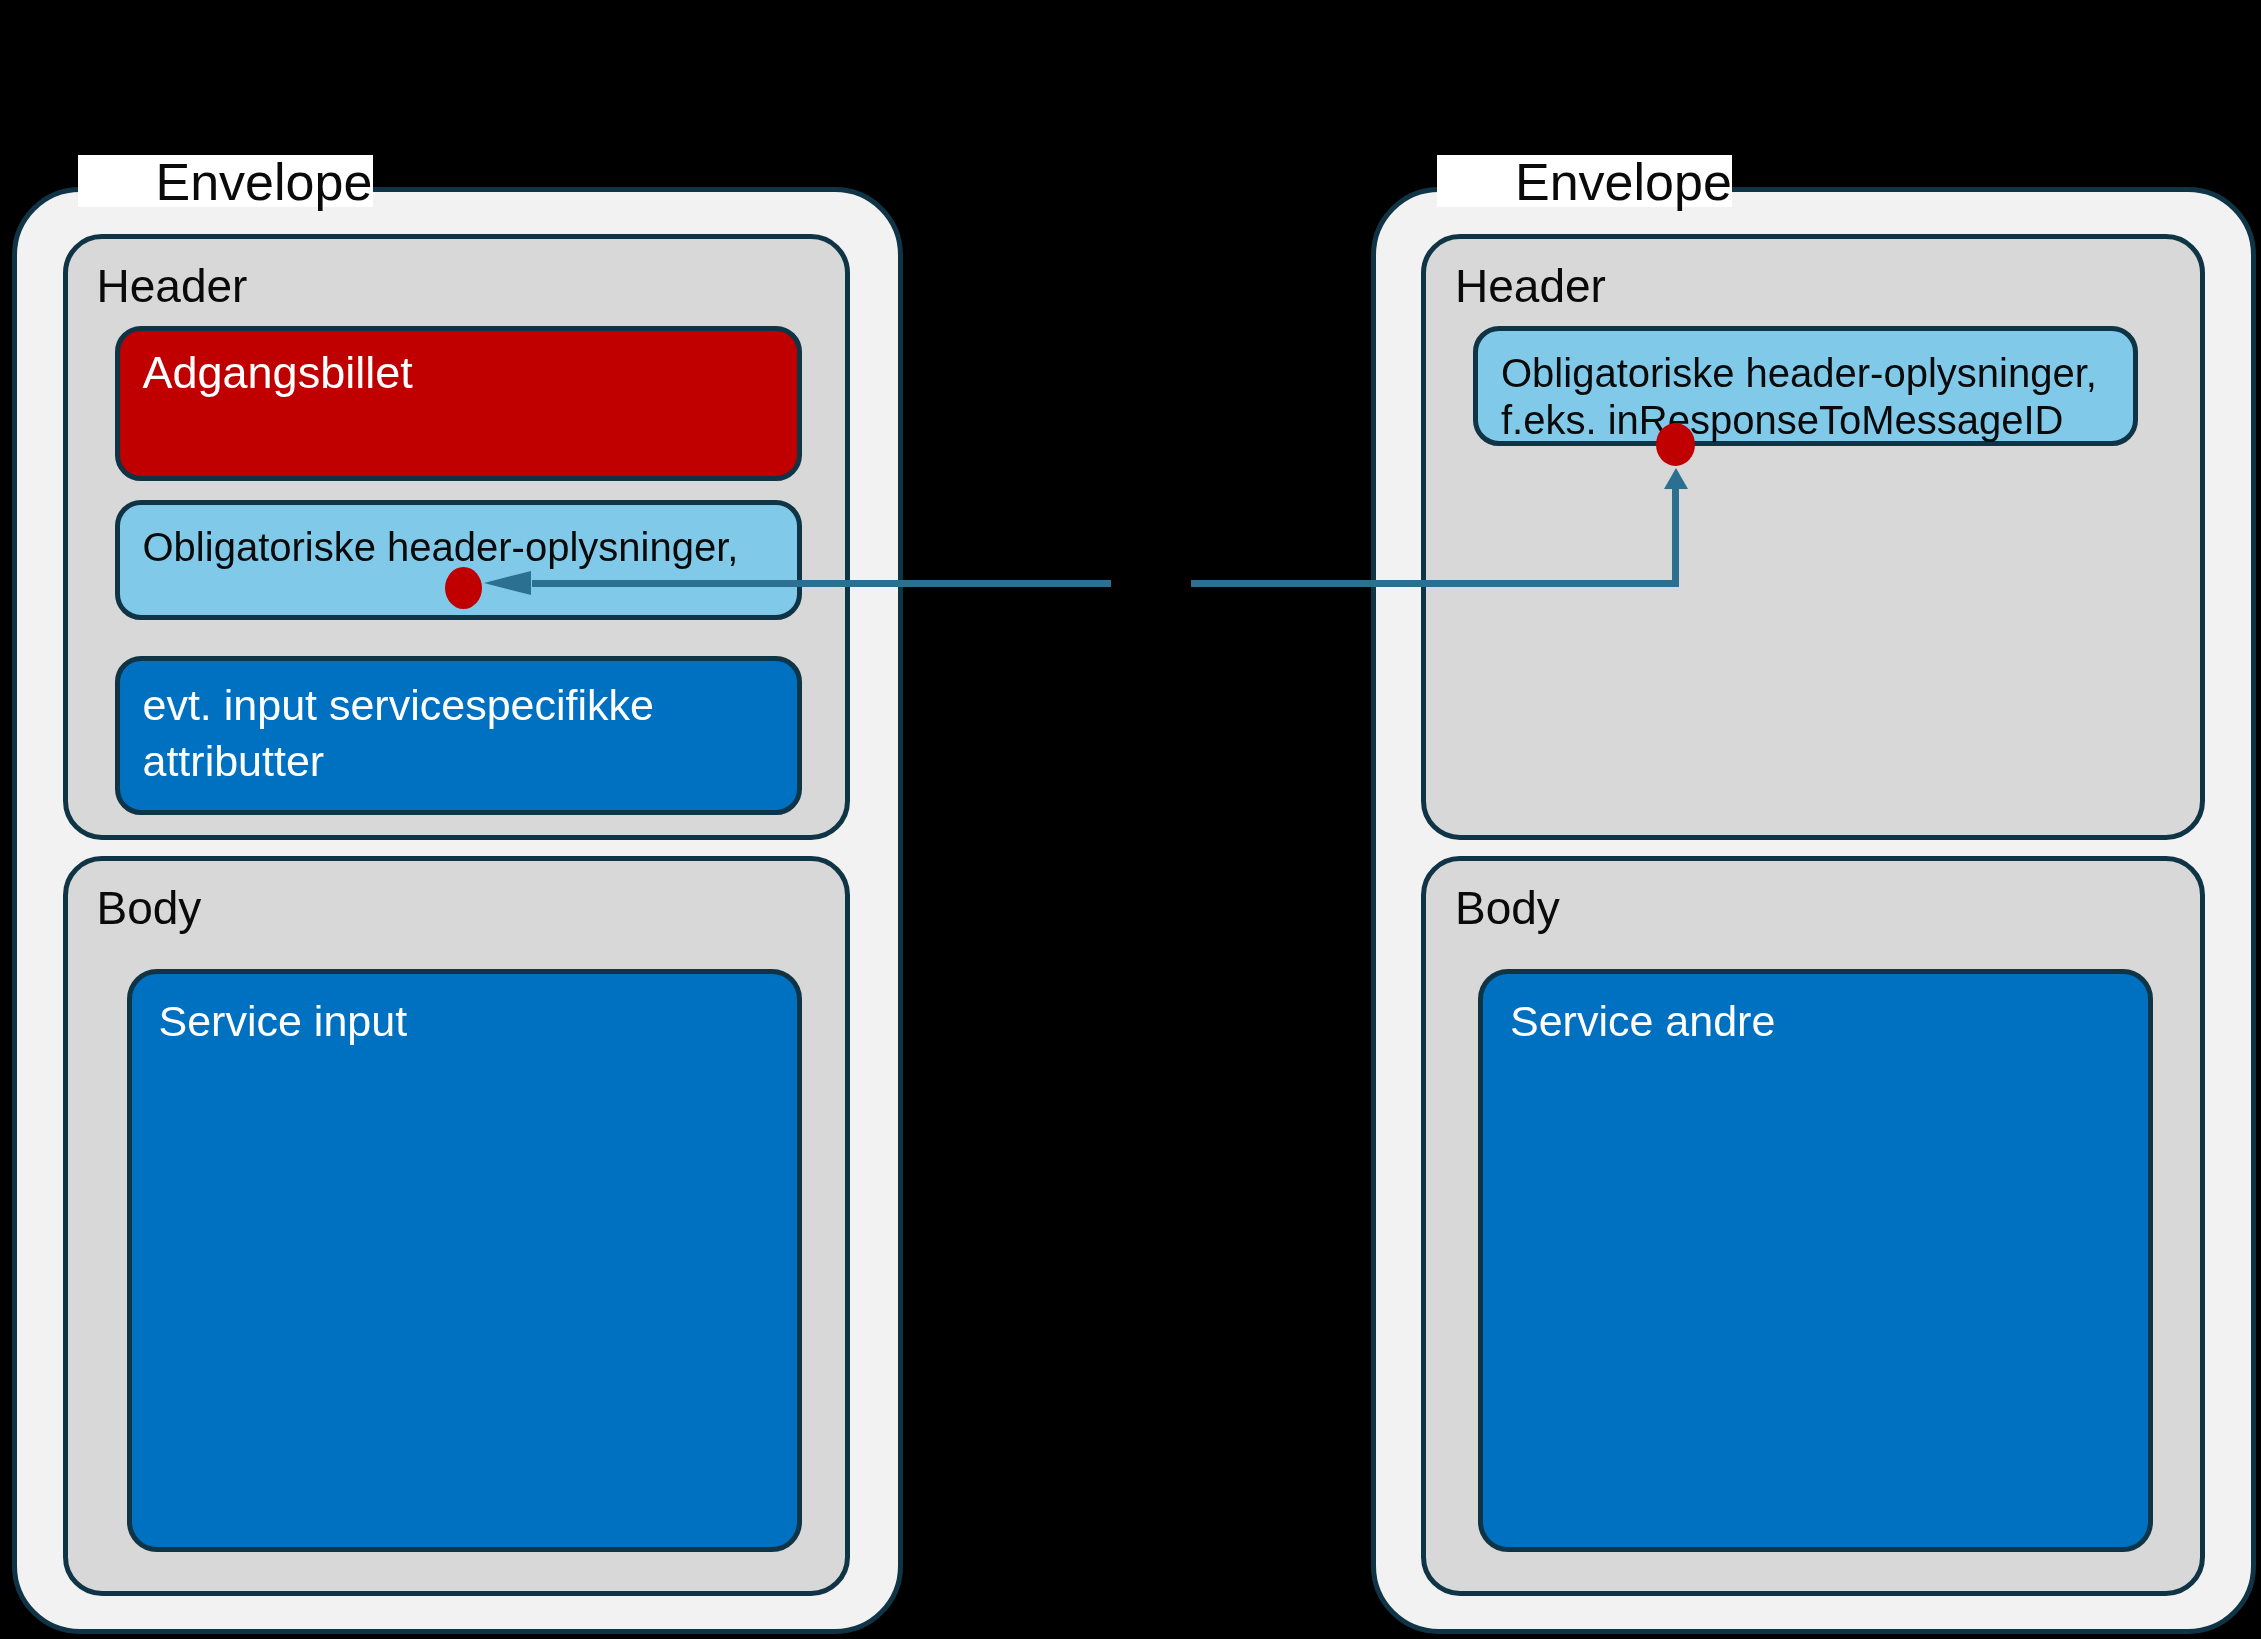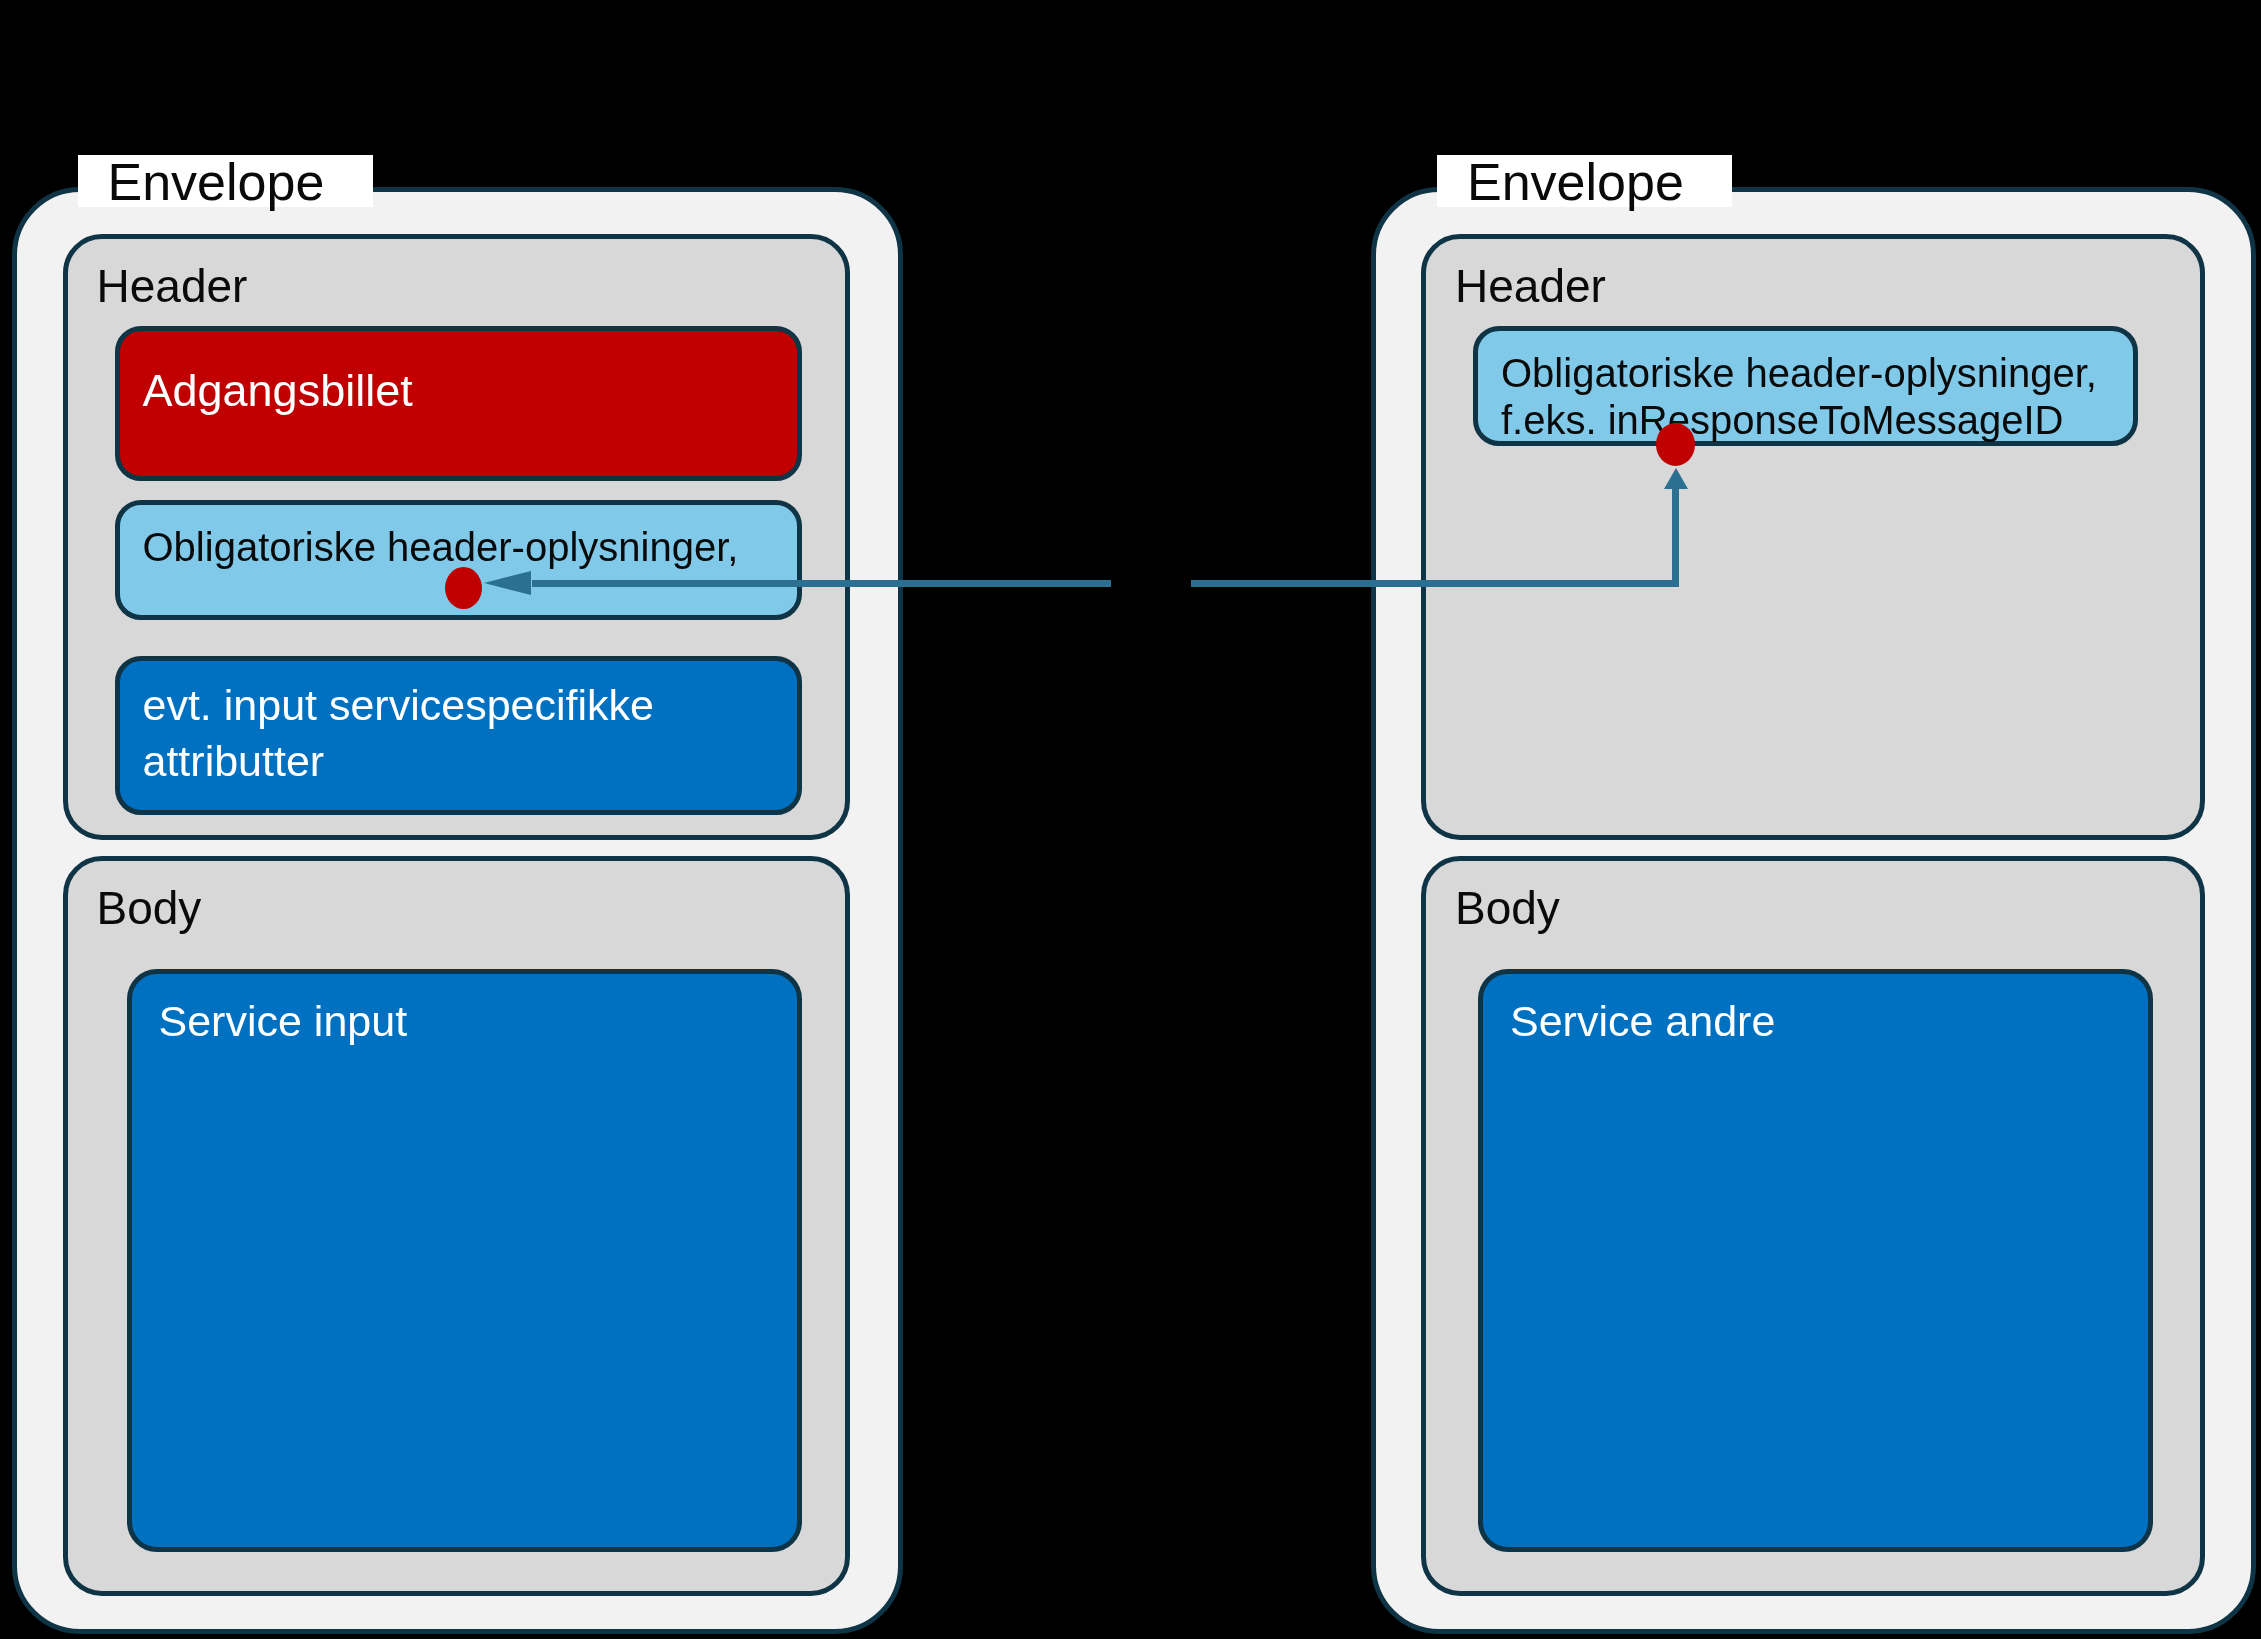--- a/index.html
+++ b/index.html
@@ -40,20 +40,21 @@
     background: var(--label-bg);
     z-index: 3;
   }
   .env-label span {
     display:block;
     padding-left:30px;
     font-size:52px;
     line-height:55px;
     color:#0a0a0a;
     white-space:nowrap;
+    margin-left:48px;
   }
 
   .panel {
     position:absolute;
     background: var(--panel-fill);
     border: 5.7px solid var(--outline);
     border-radius: 39px;
   }
   .header-panel { left:46px; top:42px;  width:787px; height:606px;  }
   .body-panel   { left:46px; top:664px; width:787px; height:740px; }
@@ -80,21 +81,21 @@
   #env-right .lightblue-box { top:87px; width:665px; }
   .service-box   { left:59px; top:108px; width:675px; height:583px; background:var(--service-blue); border-radius:30px; }
   #env-right .service-box { left:52px; }
 
   .box-text {
     padding:18.7px 14.4px 0 23px;
     font-size:40px;
     line-height:46px;
     color:#0a0a0a;
   }
-  .red-box .box-text   { font-size:45px; line-height:50px; color:#ffffff; padding-top:35px; }
+  .red-box .box-text   { font-size:45px; line-height:50px; color:#ffffff; padding-top:17px; }
   .darkblue-box .box-text { font-size:43px; line-height:56px; color:#ffffff; padding-top:16px; }
   #env-right .lightblue-box .box-text { line-height:47px; }
   .service-box .box-text { font-size:43px; line-height:47px; color:#ffffff; padding:24.4px 14.4px 0 27px; }
 
   
   .seg { position:absolute; background:var(--arrow-teal); z-index:5; }
   #seg-left-h  { left:532px;  top:580px; width:579px; height:7.2px; }
   #seg-right-h { left:1191px; top:580px; width:488px; height:7.2px; }
   #seg-right-v { left:1672px; top:487px; width:7.2px;  height:100px; }
   .arrowhead { position:absolute; width:0; height:0; z-index:5; }

